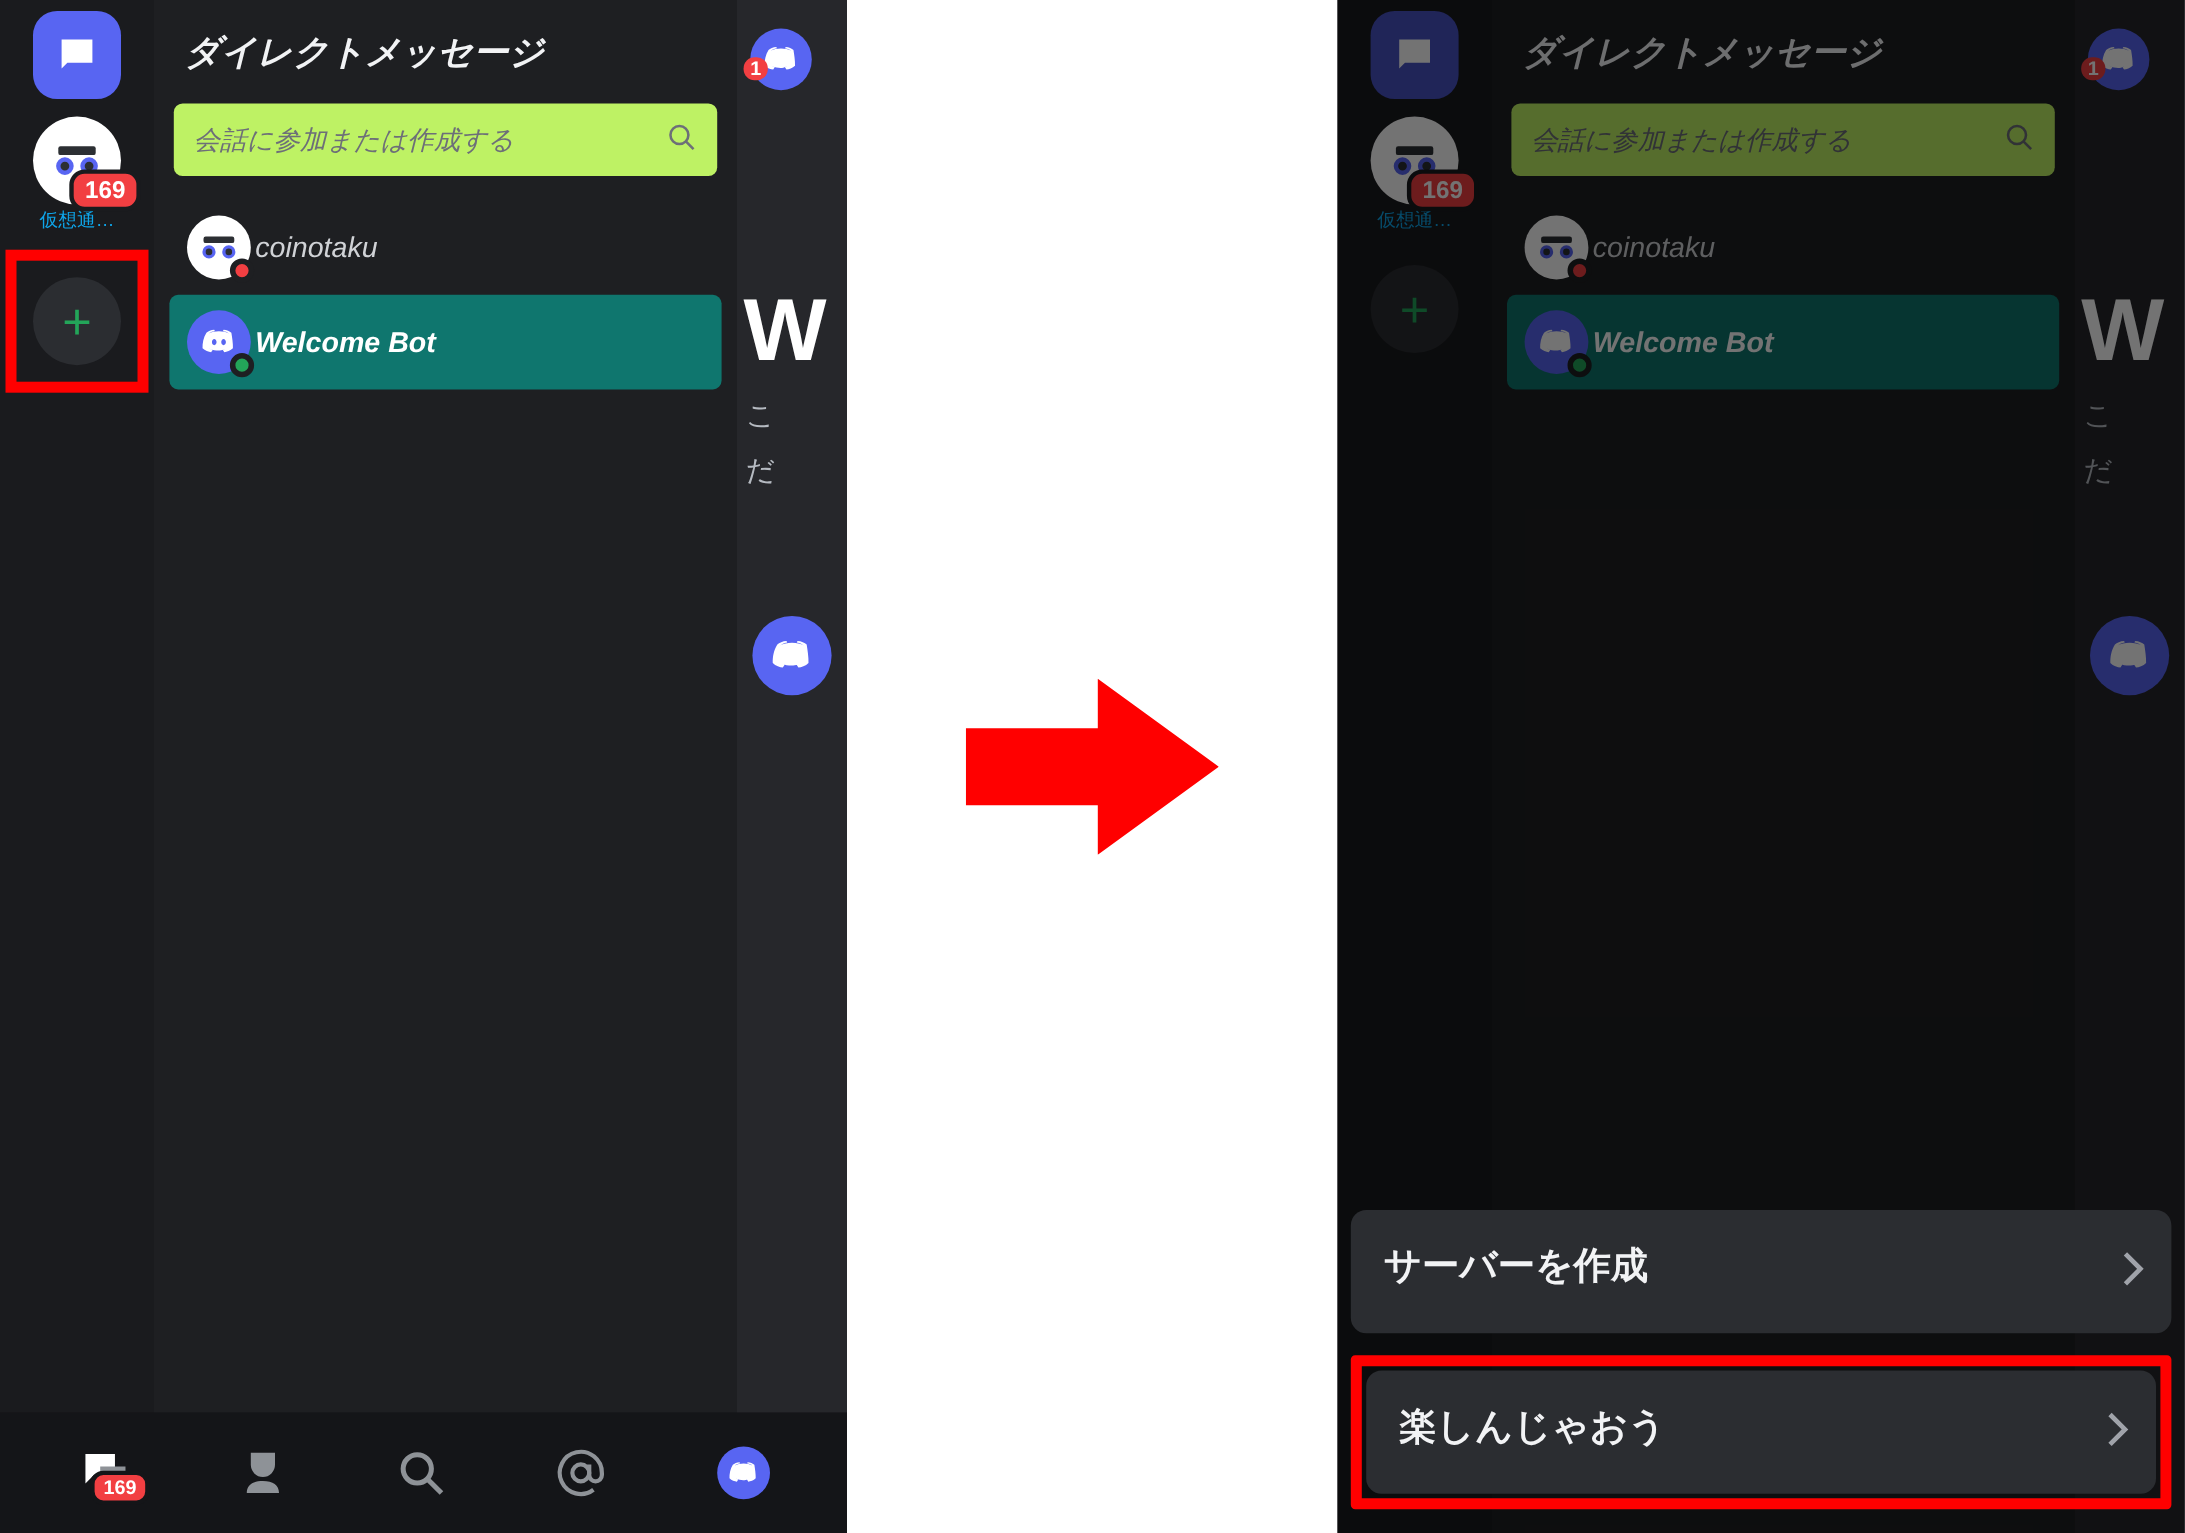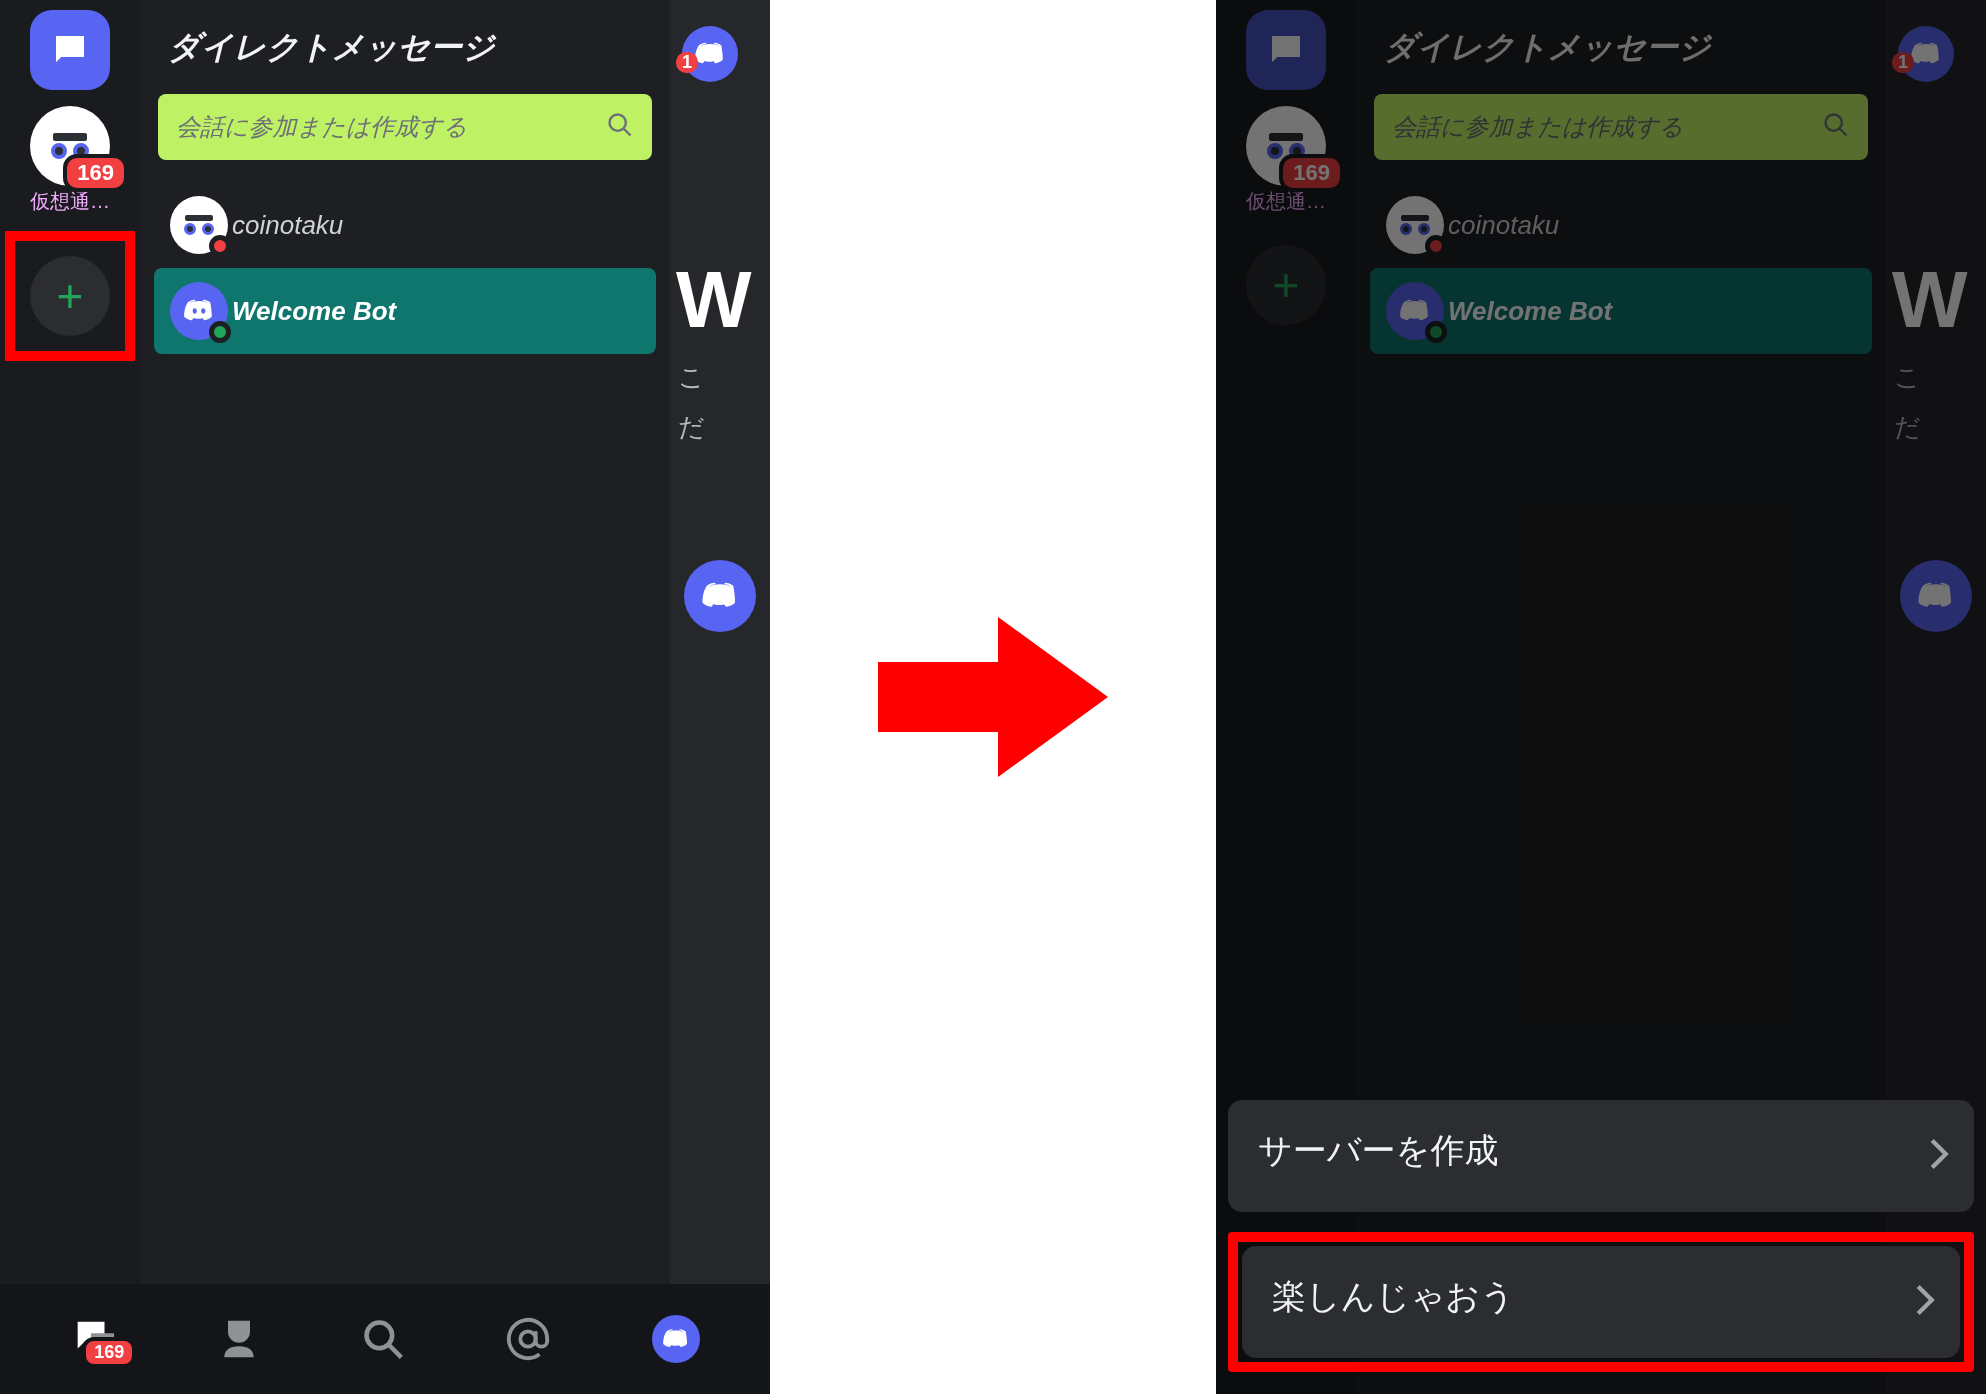--- a/index.html
+++ b/index.html
@@ -9,21 +9,21 @@
     .panel-right { width: 770px; position: absolute; right: 0; }
     .middle { width: 446px; background: #fff; display: flex; align-items: center; justify-content: center; position: absolute; left: 770px; height: 1394px; }
     .arrow-red { width: 230px; height: 160px; position: relative; }
     .arrow-red svg { width: 100%; height: 100%; }
 
     .server-col { width: 140px; background: #1a1b1e; display: flex; flex-direction: column; align-items: center; padding-top: 10px; gap: 16px; position: relative; }
     .dm-button { width: 80px; height: 80px; background: #5865f2; border-radius: 22px; display: flex; align-items: center; justify-content: center; }
     .server-icon { width: 80px; height: 80px; border-radius: 50%; background: #2b2d31; display: flex; align-items: center; justify-content: center; position: relative; flex-direction: column; }
     .server-icon.owl { background: #fff; }
     .badge-169 { position: absolute; bottom: -6px; right: -18px; background: #f23f42; color: #fff; font-size: 22px; font-weight: 700; padding: 2px 10px; border-radius: 14px; border: 4px solid #1a1b1e; }
-    .server-label { color: #f0abfc; font-size: 20px; margin-top: 2px; }
+    .server-label { color: #0ea5e9; font-size: 17px; margin-top: 2px; }
     .add-server { width: 80px; height: 80px; border-radius: 50%; background: #2b2d31; display: flex; align-items: center; justify-content: center; color: #23a559; font-size: 46px; font-weight: 300; }
     .red-box-highlight { border: 10px solid #ff0000; padding: 4px; height: 130px; width: 130px; display:flex; align-items:center; justify-content:center; margin-top: 0; }
 
     .dm-col { width: 530px; background: #1e1f22; display: flex; flex-direction: column; padding: 20px 14px 0 14px; font-style: italic; }
     .dm-title { color: #f2f3f5; font-size: 32px; font-weight: 600; padding: 6px 14px 24px 14px; }
     .search-box { background: #bef264; border-radius: 8px; height: 66px; display: flex; align-items: center; padding: 0 18px; justify-content: space-between; margin: 0 4px 22px 4px; }
     .search-placeholder { color: #6d6f78; font-size: 24px; }
     .dm-item { display: flex; align-items: center; gap: 4px; padding: 14px 16px; border-radius: 8px; }
     .dm-item.selected { background: #0f766e; }
     .dm-avatar { width: 58px; height: 58px; border-radius: 50%; background: #5865f2; display: flex; align-items: center; justify-content: center; position: relative; flex-shrink: 0; }
@@ -46,21 +46,21 @@
     .bottom-nav { position: absolute; bottom: 0; left: 0; right: 0; height: 110px; background: #141518; display: flex; align-items: center; justify-content: space-around; padding: 0 20px; }
     .nav-icon { color: #8e9297; position: relative; display:flex; align-items:center; justify-content:center;}
     .nav-icon.active { color: #fff; }
     .nav-badge { position: absolute; bottom: -6px; right: -20px; background: #f23f42; color: #fff; font-size: 18px; font-weight: 700; padding: 1px 8px; border-radius: 12px; border: 4px solid #141518;}
     .nav-avatar { width: 48px; height: 48px; border-radius: 50%; background: #5865f2; display:flex;align-items:center;justify-content:center;}
 
     .dimmer { position: absolute; inset: 0; background: rgba(0,0,0,0.55); pointer-events: none; }
 
     .action-sheet { position: absolute; bottom: 0; left: 0; right: 0; display: flex; flex-direction: column; gap: 20px; padding: 0 12px 22px 12px; z-index: 5; }
     .action-card { background: #2b2d31; border-radius: 14px; padding: 28px 78px 28px 30px; position: relative; }
-    .action-title { color: #f2f3f5; font-size: 34px; font-weight: 400; margin-bottom: 10px; }
+    .action-title { color: #f2f3f5; font-size: 34px; font-weight: 700; margin-bottom: 10px; }
     .action-sub { color: #a0a3aa; font-size: 22px; line-height: 1.55; }
     .chevron { position: absolute; right: 24px; top: 50%; transform: translateY(-50%); color: #a0a3aa; }
     .red-highlight-wrap { border: 10px solid #ff0000; border-radius: 4px; padding: 4px; }
     .red-highlight-wrap .action-card { margin: 0; }
 
     .owl-face { width:60px; height:60px; display:flex; flex-direction:column; align-items:center; justify-content:center;}
     .owl-face .eyes{ display:flex; gap:6px;}
     .owl-face .eye{ width:16px; height:16px; background:#2c2f33; border-radius:50%; border:4px solid #5865f2;}
     .owl-face .cap{ width:34px; height:8px; background:#2c2f33; margin-bottom:2px; border-radius:2px;}
     .owl-small .eyes .eye{ width:12px;height:12px; border-width:3px;}

